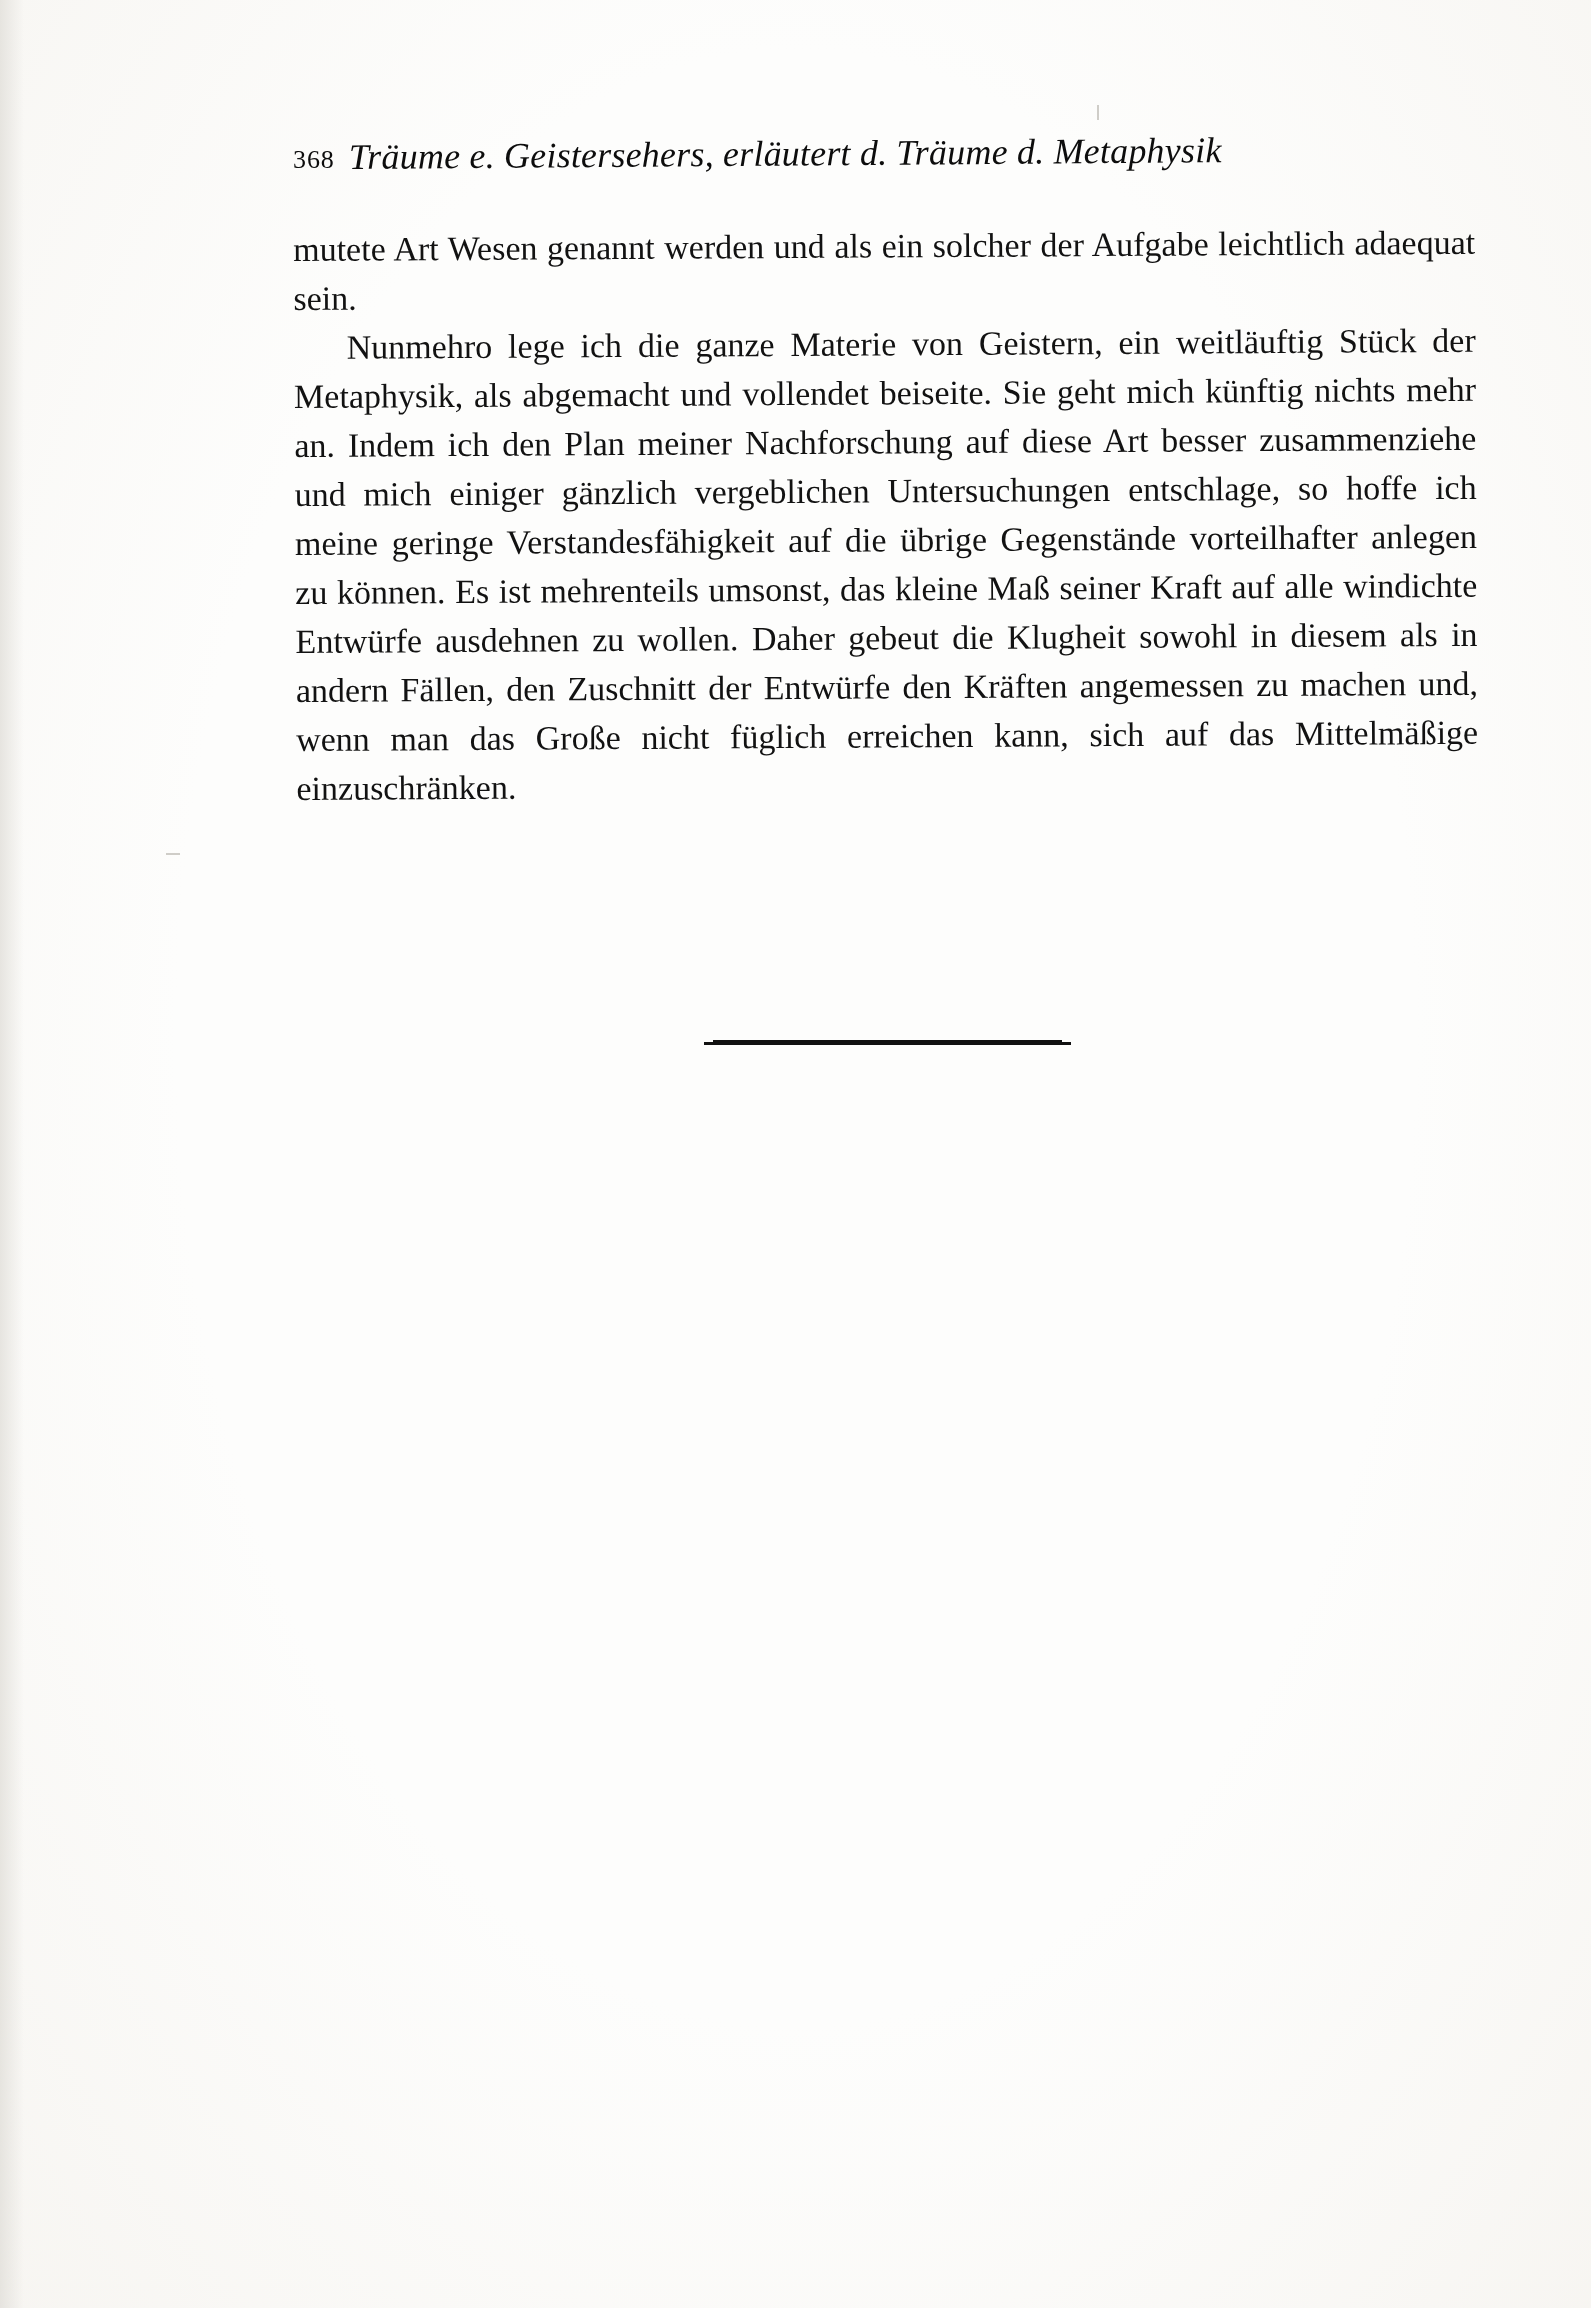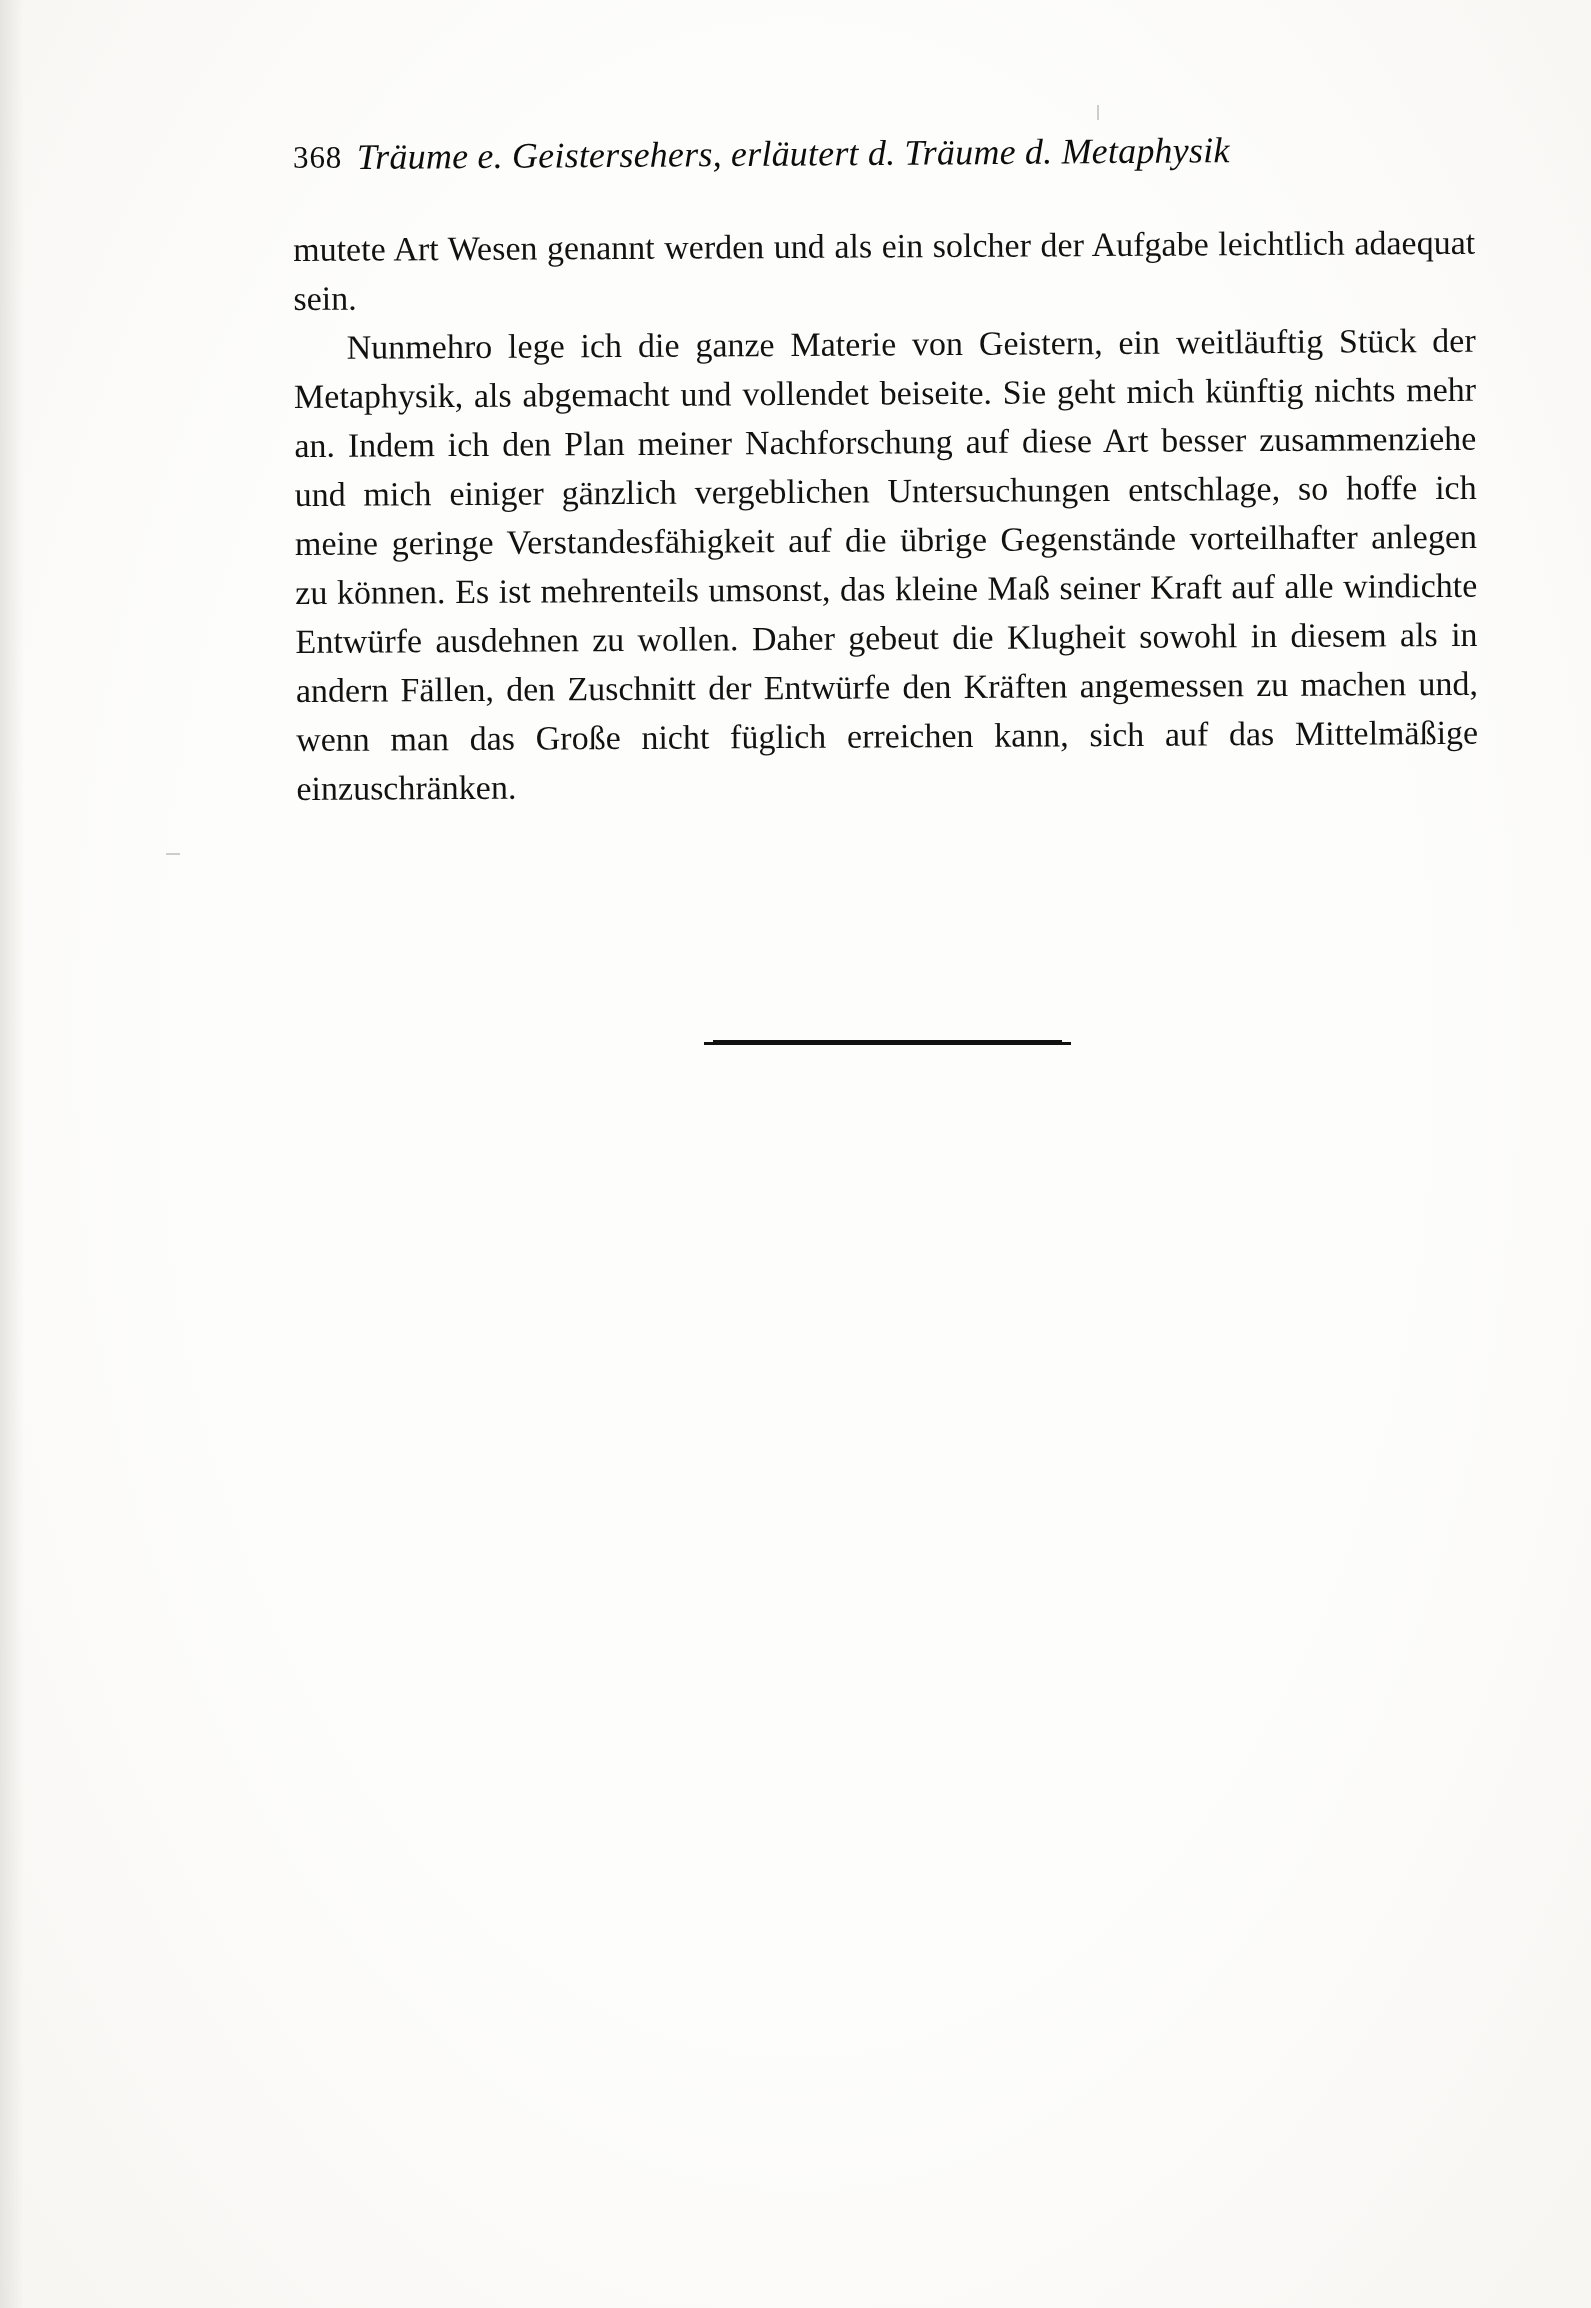--- a/index.html
+++ b/index.html
@@ -44,21 +44,21 @@
   .header-line {
     font-style: italic;
     font-size: 36px;
     letter-spacing: 0.2px;
     white-space: nowrap;
     margin: 0 0 47px 0;
     color: #0d0d0d;
   }
   .header-line .folio {
     font-style: normal;
-    font-size: 31px;
+    font-size: 26px;
     letter-spacing: 0.9px;
     margin-right: 14.5px;
     position: relative;
     top: -0.9px;
   }
   .header-line .title-text {
     display: inline-block;
     transform: rotate(-0.45deg);
     transform-origin: left center;
   }

